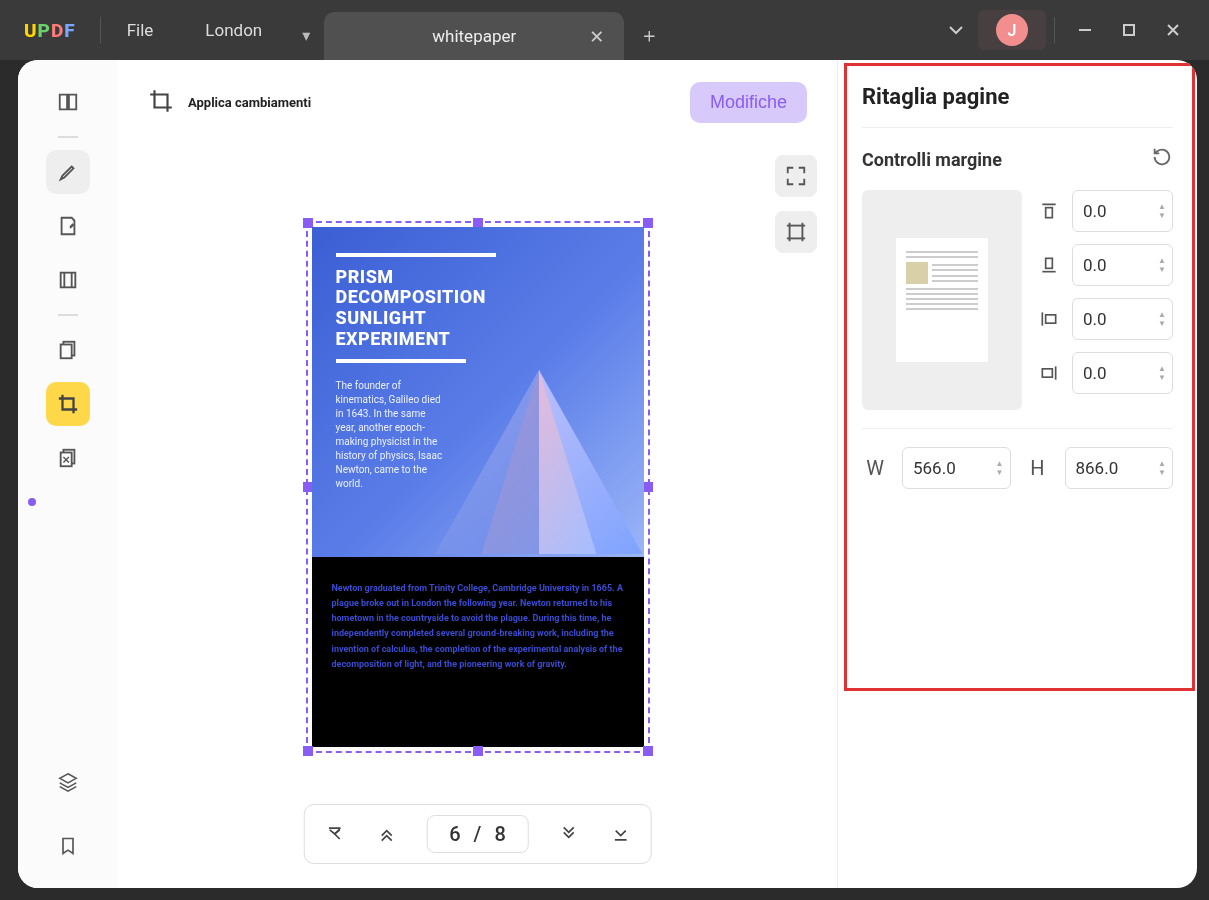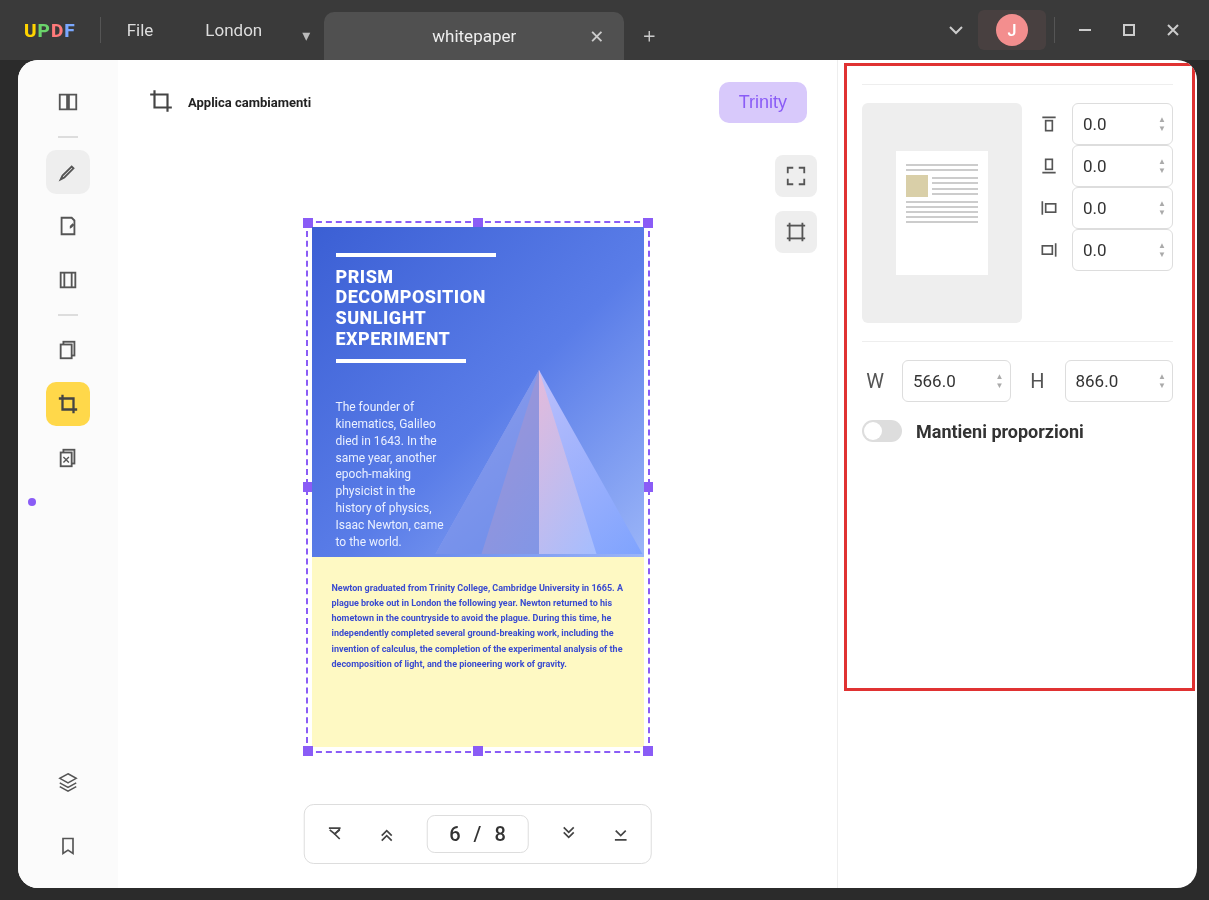--- a/index.html
+++ b/index.html
@@ -142,36 +142,36 @@
 .h-tr { top:-5px; right:-5px; }
 .h-ml { top:50%; left:-5px; transform:translateY(-50%);}
 .h-mr { top:50%; right:-5px; transform:translateY(-50%);}
 .h-bl { bottom:-5px; left:-5px;}
 .h-bm { bottom:-5px; left:50%; transform:translateX(-50%);}
 .h-br { bottom:-5px; right:-5px;}
 
 .doc-page {
   width: 332px;
   height: 520px;
-  background: #fef9c3;
+  background: #000000;
   display:flex;
   flex-direction:column;
 }
 .doc-hero {
   height: 330px;
   background: linear-gradient(135deg, #3b5fd4 0%, #5a7de8 55%, #9bb5f8 100%);
   color:#fff;
   padding: 26px 24px;
   position:relative;
   overflow:hidden;
 }
 .hero-bar { height:4px; width:160px; background:#fff; margin-bottom:10px; }
 .hero-title { font-size:18px; font-weight:800; line-height:1.15; letter-spacing:0.5px; }
 .hero-bar2 { height:4px; width:130px; background:#fff; margin-top:10px; }
-.hero-body { font-size:12px; line-height:1.4; margin-top:36px; width:110px; color:#eaf0ff;}
+.hero-body { font-size:10px; line-height:1.4; margin-top:16px; width:110px; color:#eaf0ff;}
 .pyramid {
   position:absolute; right:-10px; bottom:-10px; width:230px; height:210px;
 }
 .doc-text {
   padding: 24px 20px;
   font-size: 9px;
   color:#3a4bd0;
   font-weight:700;
   line-height:1.7;
 }
@@ -237,21 +237,21 @@
 }
 .preview-page {
   width:92px; height:124px; background:#fff; padding:10px;
 }
 .pp-line { height:2px; background:#ccc; margin:3px 0; }
 .pp-thick { height:22px; display:flex; gap:4px; margin:4px 0;}
 .pp-img { width:22px; background:#d9cfa8;}
 .pp-lines { flex:1; display:flex; flex-direction:column; justify-content:space-around;}
 .pp-lines div{height:2px; background:#ccc;}
 
-.margin-inputs { flex:1; display:flex; flex-direction:column; gap:0; }
+.margin-inputs { flex:1; display:flex; flex-direction:column; gap:12px; }
 .m-row { display:flex; align-items:center; gap:10px; }
 .m-ico { width:26px; color:#555; display:flex; justify-content:center;}
 .num-input {
   flex:1;
   border:1px solid #ddd; border-radius:6px;
   height:42px;
   display:flex; align-items:center;
   padding: 0 10px;
   font-size:17px; color:#333;
   position:relative;
@@ -391,21 +391,21 @@
   </div>
 
   <div class="main">
     <div class="toolbar">
       <span class="tool-ico">
         <svg width="26" height="26" viewBox="0 0 24 24">
             <path d="M6 2v16h16M2 6h16v16" stroke="currentColor" stroke-width="2" fill="none"></path>
           </svg>
       </span>
       <span class="title">Applica cambiamenti</span>
-      <button class="crop-btn">Trinity</button>
+      <button class="crop-btn">Modifiche</button>
     </div>
 
     <div class="canvas-area" style="padding-bottom:60px;">
       <div class="page-wrap">
         <div class="handle h-tl"></div>
         <div class="handle h-tm"></div>
         <div class="handle h-tr"></div>
         <div class="handle h-ml"></div>
         <div class="handle h-mr"></div>
         <div class="handle h-bl"></div>
@@ -486,22 +486,32 @@
               <line x1="5" y1="19" x2="19" y2="19" stroke="currentColor" stroke-width="2"></line>
             </svg>
         </div>
       </div>
     </div>
   </div>
 
   <div class="panel">
     <div class="panel-hl"></div>
     <div class="panel-inner">
+      <div class="p-title">Ritaglia pagine</div>
       <div class="p-hr"></div>
 
+      <div class="p-subhead">
+        <div class="p-sub">Controlli margine</div>
+        <span class="reset-ico">
+          <svg width="22" height="22" viewBox="0 0 24 24">
+              <path d="M4 12a8 8 0 1 0 3-6.3L4 8" stroke="currentColor" stroke-width="2" fill="none"></path>
+              <path d="M4 3v5h5" stroke="currentColor" stroke-width="2" fill="none"></path>
+            </svg>
+        </span>
+      </div>
 
       <div class="margin-box">
         <div class="preview">
           <div class="preview-page">
             <div class="pp-line"></div>
               <div class="pp-line"></div>
             <div class="pp-thick">
                 <div class="pp-img"></div>
                 <div class="pp-lines">
                   <div></div>
@@ -577,23 +587,17 @@
           <span>566.0</span>
           <span class="spinner">▲<br>▼</span>
         </div>
         <span class="dim-label">H</span>
         <div class="num-input">
           <span>866.0</span>
           <span class="spinner">▲<br>▼</span>
         </div>
       </div>
 
-      <div class="toggle-row">
-        <div class="toggle">
-            <div class="knob"></div>
-          </div>
-        <div class="toggle-label">Mantieni proporzioni</div>
-      </div>
 
     </div>
   </div>
 
 </div>
 
 </body></html>

